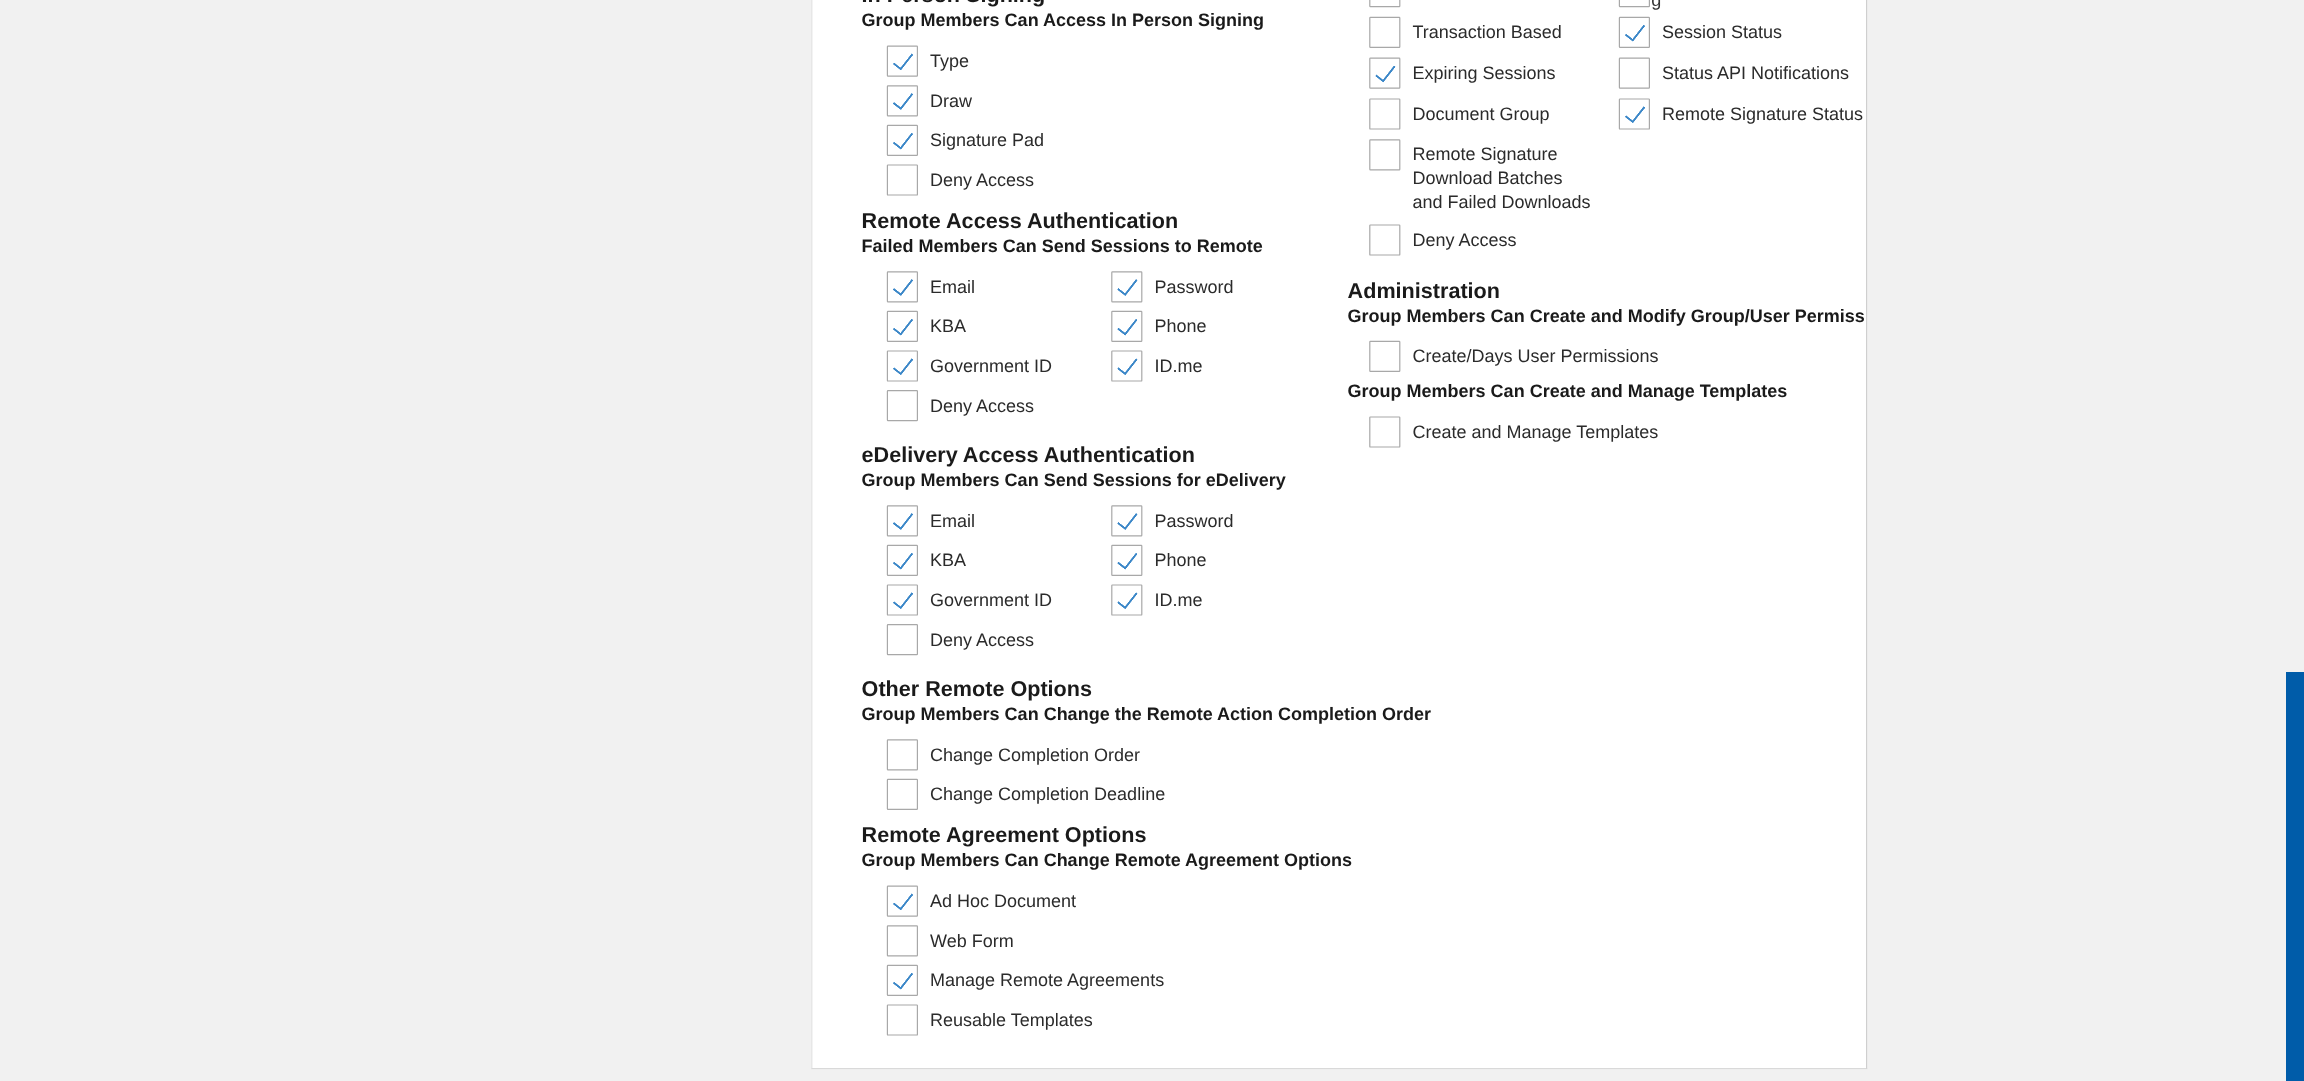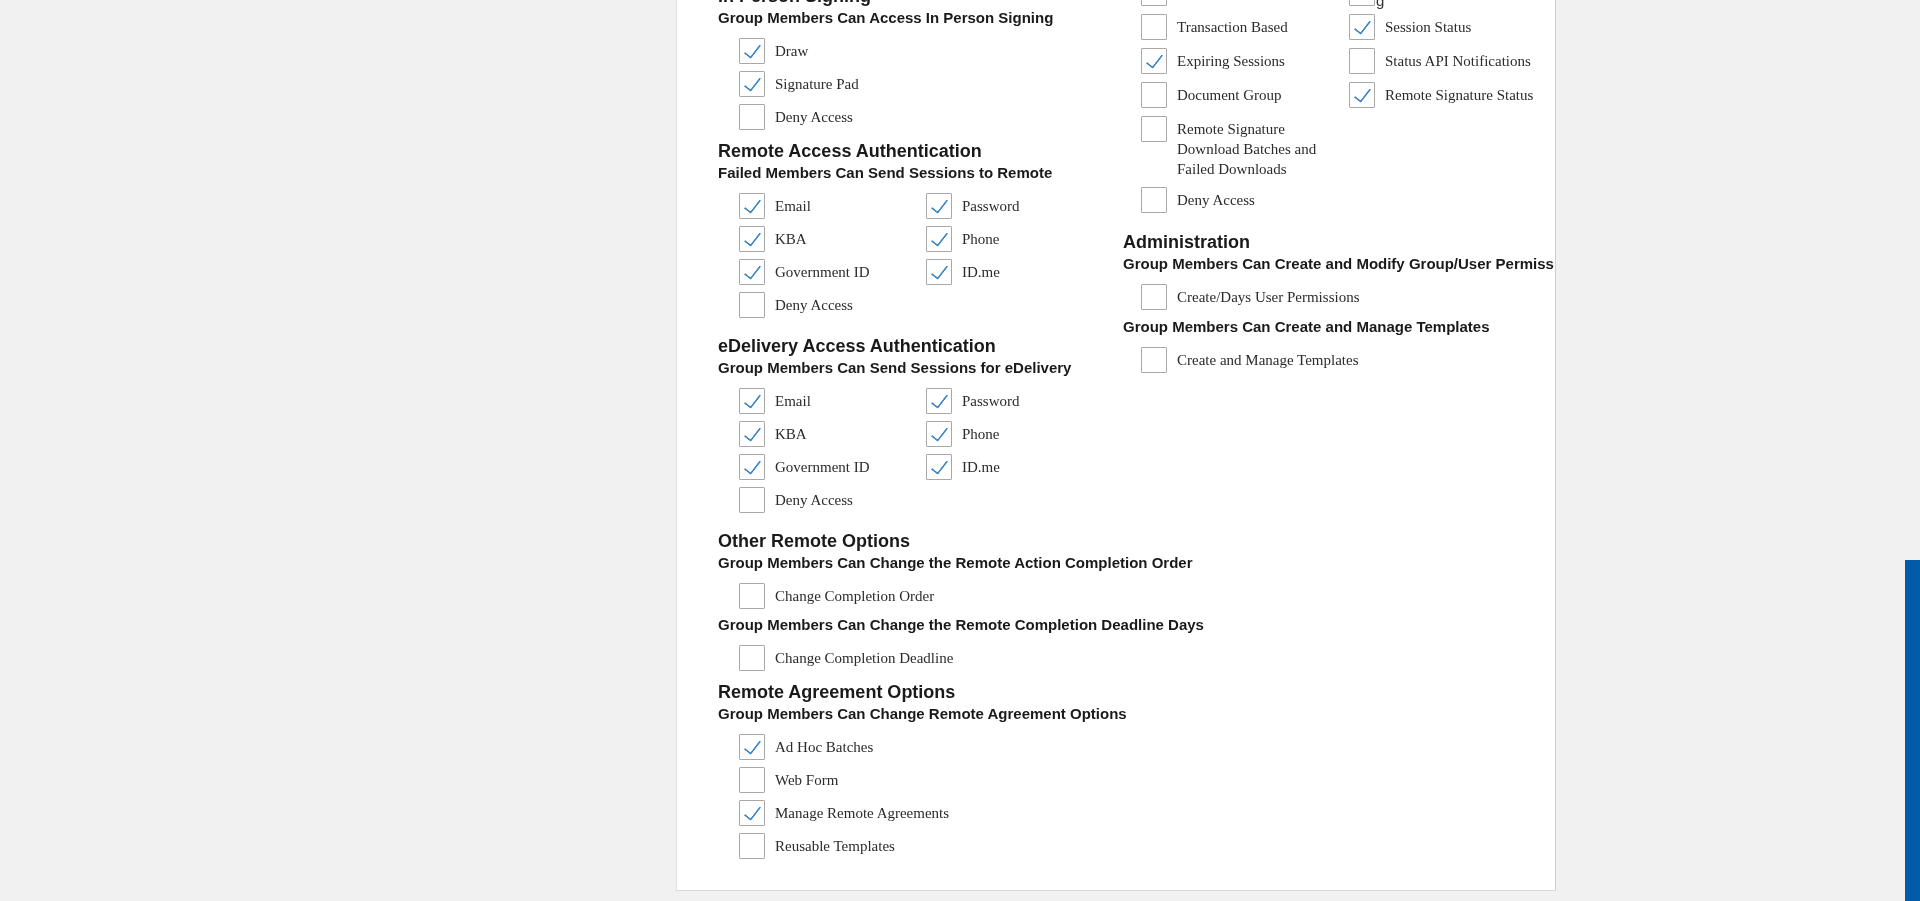--- a/index.html
+++ b/index.html
@@ -31,41 +31,45 @@
   .row.partial{margin-top:-20px;}
   .cb{
     flex:none; width:26px; height:26px; background:#fff;
     border:1px solid var(--checkbox-border); border-radius:1px; position:relative;
   }
   .cb.checked::after{
     content:""; position:absolute; left:8px; top:2px; width:7px; height:15px;
     border-right:2px solid var(--checkmark); border-bottom:2px solid var(--checkmark);
     transform:rotate(38deg); border-radius:1px;
   }
-  .lbl{font-size:15px; color:var(--label); margin-left:10px; white-space:nowrap;font-family:Liberation Serif, serif;}
+  .lbl{font-size:15px; color:var(--label); margin-left:10px; white-space:nowrap;}
   .lbl-wrap{white-space:normal; width:156px; line-height:20px; margin-top:3px;}
   .pairs{display:grid; grid-template-columns:187px 1fr;}
   .subcols{display:flex;}
   .subcol1{width:208px; flex:none;}
   .subcol2{flex:1; position:relative;}
   .frag{position:absolute; left:45px; top:-8px; font-size:15px; color:#333;}
   .scroll-thumb{position:absolute; left:1905px; top:560px; width:15px; height:341px; background:var(--scroll-thumb); cursor:pointer;}
 </style>
 </head>
 <body>
 
 <div class="panel">
 
   <div class="col lcol">
 
     <h3 class="clipped">In Person Signing</h3>
     <h4>Group Members Can Access In Person Signing</h4>
 
     <label class="row">
       <span class="cb checked"></span>
+      <span class="lbl">Type</span>
+    </label>
+    <label class="row">
+      <span class="cb checked"></span>
       <span class="lbl">Draw</span>
     </label>
     <label class="row">
       <span class="cb checked"></span>
       <span class="lbl">Signature Pad</span>
     </label>
     <label class="row">
       <span class="cb"></span>
       <span class="lbl">Deny Access</span>
     </label>
@@ -137,31 +141,30 @@
         <span class="lbl">Deny Access</span>
       </label>
     </div>
 
     <h3>Other Remote Options</h3>
     <h4>Group Members Can Change the Remote Action Completion Order</h4>
     <label class="row">
       <span class="cb"></span>
       <span class="lbl">Change Completion Order</span>
     </label>
-    <h4 class="mt">Group Members Can Change the Remote Completion Deadline Days</h4>
     <label class="row">
       <span class="cb"></span>
       <span class="lbl">Change Completion Deadline</span>
     </label>
 
     <h3>Remote Agreement Options</h3>
     <h4>Group Members Can Change Remote Agreement Options</h4>
     <label class="row">
       <span class="cb checked"></span>
-      <span class="lbl">Ad Hoc Batches</span>
+      <span class="lbl">Ad Hoc Document</span>
     </label>
     <label class="row">
       <span class="cb"></span>
       <span class="lbl">Web Form</span>
     </label>
     <label class="row">
       <span class="cb checked"></span>
       <span class="lbl">Manage Remote Agreements</span>
     </label>
     <label class="row">

